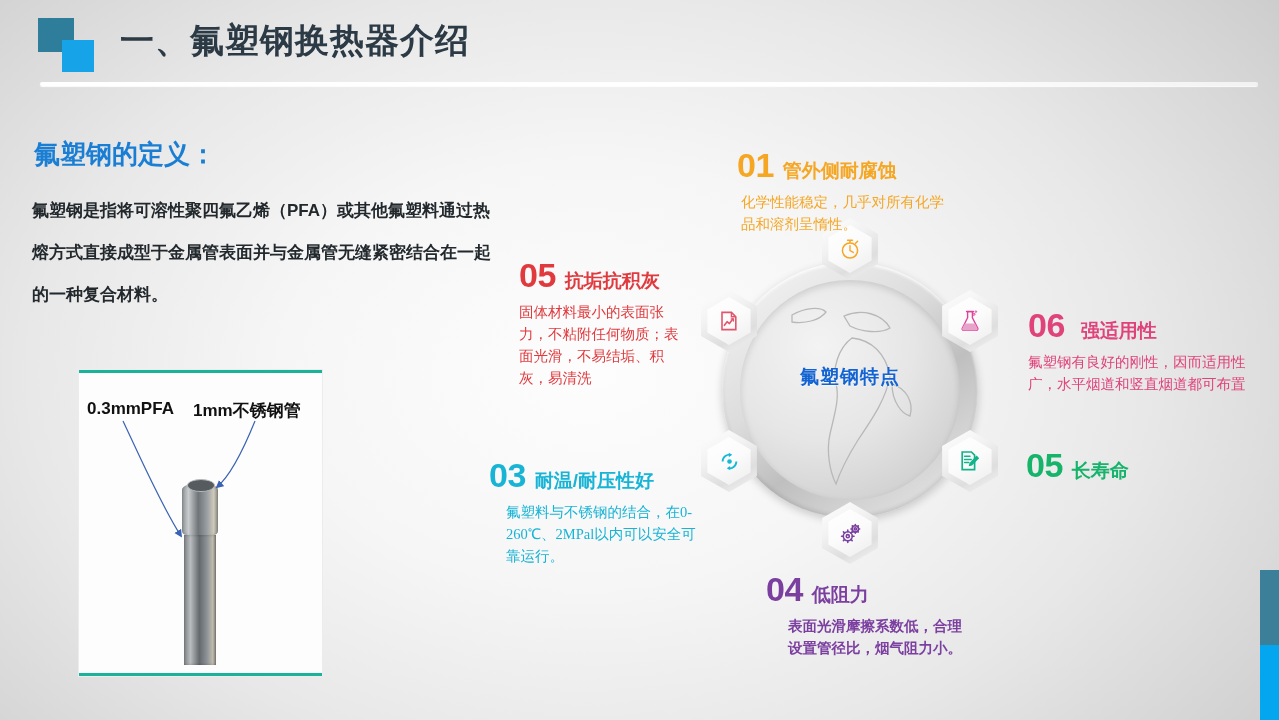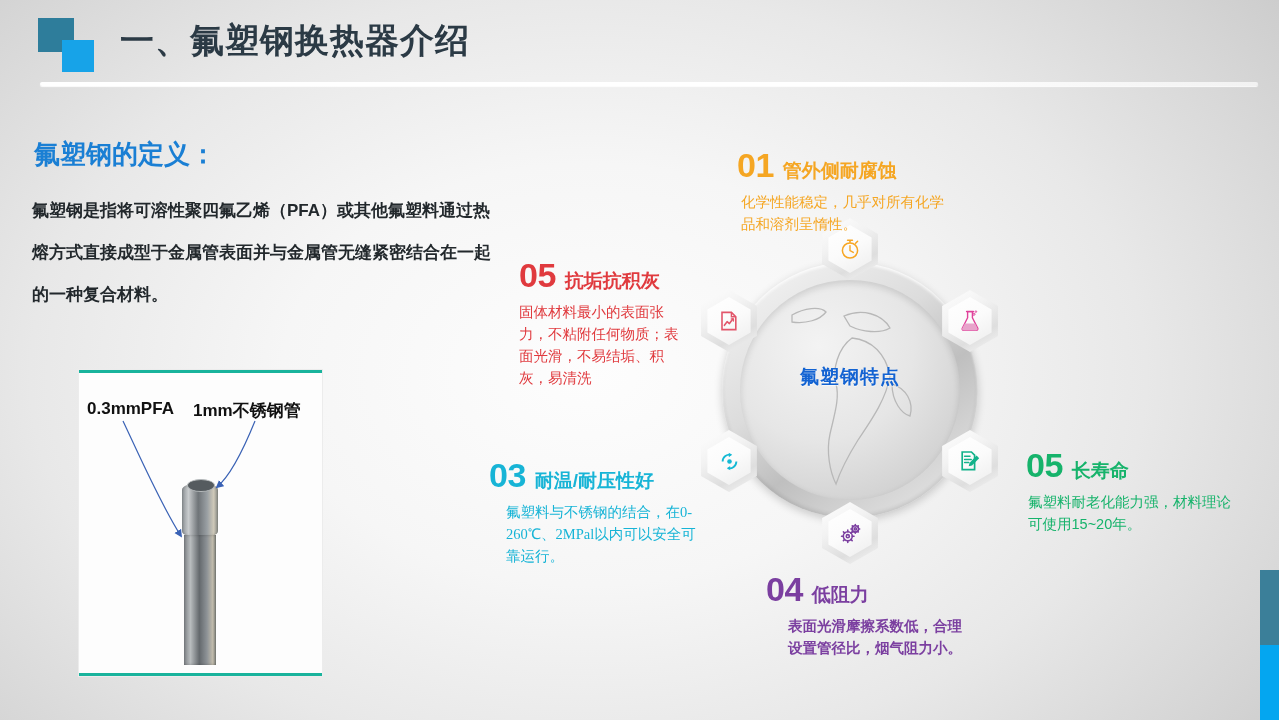--- a/index.html
+++ b/index.html
@@ -385,20 +385,25 @@
     <div class="item-head">
       <span class="item-num" style="color: rgb(123, 63, 160);">04</span><span class="item-title" style="color: rgb(123, 63, 160);">低阻力</span>
     </div>
     <div class="item-desc" style="width: 175px; margin-left: 22px; color: rgb(123, 63, 160); font-weight: bold;">表面光滑摩擦系数低，合理设置管径比，烟气阻力小。</div>
   </div>
 
   <div class="item" style="left:1026px; top:448px; width:230px;">
     <div class="item-head">
       <span class="item-num" style="color: rgb(22, 179, 107);">05</span><span class="item-title" style="color: rgb(22, 179, 107);">长寿命</span>
     </div>
-    <div class="item-desc" style="width: 205px; margin-left: 2px; color: rgb(22, 179, 107);">氟塑料耐老化能力强，材料理论可使用15~20年。</div>
-  </div>
-
+  </div>
+
+  <div class="item" style="left:1028px; top:308px; width:240px;">
+    <div class="item-head">
+      <span class="item-num" style="color: rgb(224, 66, 122);">06</span><span class="item-title" style="margin-left: 16px; color: rgb(224, 66, 122);">强适用性</span>
+    </div>
+    <div class="item-desc" style="width: 222px; color: rgb(224, 66, 122);">氟塑钢有良好的刚性，因而适用性广，水平烟道和竖直烟道都可布置</div>
+  </div>
 
   <div class="edge-a" style="background: rgb(59, 127, 153);"></div>
   <div class="edge-b" style="background: rgb(4, 166, 240);"></div>
 
 </div>
 
 </body></html>

